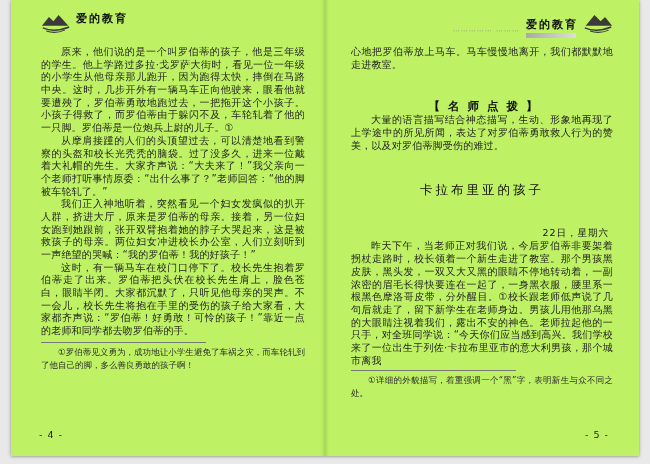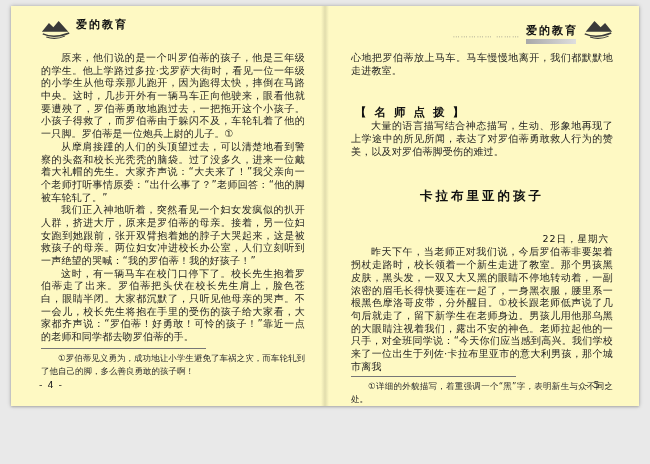--- a/index.html
+++ b/index.html
@@ -4,23 +4,23 @@
 <style>
   html,body{margin:0;padding:0;}
   body{
     width:650px;height:464px;
     background:#e9e9e9;
     font-family:"DejaVu Sans","Liberation Sans",sans-serif;
     overflow:hidden;
   }
   .spread{
     position:relative;
-    width:628px;height:400px;
-    margin:6px auto 0;
-    background:#fef9c3;
+    width:628px;height:456px;
+    margin:0 auto 0;
+    background:#bef264;
     box-shadow:0 0 4px rgba(0,0,0,.28), 0 1px 2px rgba(0,0,0,.15);
     display:flex;
   }
   .spine{
     position:absolute;left:50%;top:0;bottom:0;width:8px;
     transform:translateX(-50%);
     background:linear-gradient(90deg,rgba(0,0,0,0) 0%,rgba(0,0,0,.10) 45%,rgba(0,0,0,.16) 50%,rgba(0,0,0,.10) 55%,rgba(0,0,0,0) 100%);
     z-index:2;
   }
   .page{
@@ -75,25 +75,25 @@
   .page-number{
     position:absolute;bottom:16px;
     font-size:9.5px;color:#222;letter-spacing:1px;
   }
   .page.left .page-number{left:28px;}
   .page.right .page-number{right:30px;}
 
   
   .tips-heading{
     font-size:11.5px;font-weight:bold;color:#111;
-    letter-spacing:2px;margin:28px 0 0 4px;
+    letter-spacing:2px;margin:28px 0 0 4px;text-align:center;
   }
   .tips-body{margin-top:28px;}
   .chapter-title{
-    text-align:center;font-size:12.5px;font-weight:bold;color:#111;
+    text-align:center;font-size:12.5px;font-weight:normal;color:#111;
     letter-spacing:3px;margin-top:30px;
   }
   .chapter-date{
     text-align:right;font-size:9.5px;font-weight:normal;color:#111;
     margin-top:28px;padding-right:4px;letter-spacing:1px;
   }
   .chapter-body{margin-top:14px;}
   .rp-footnote{margin-top:2px;}
 </style>
 </head>

